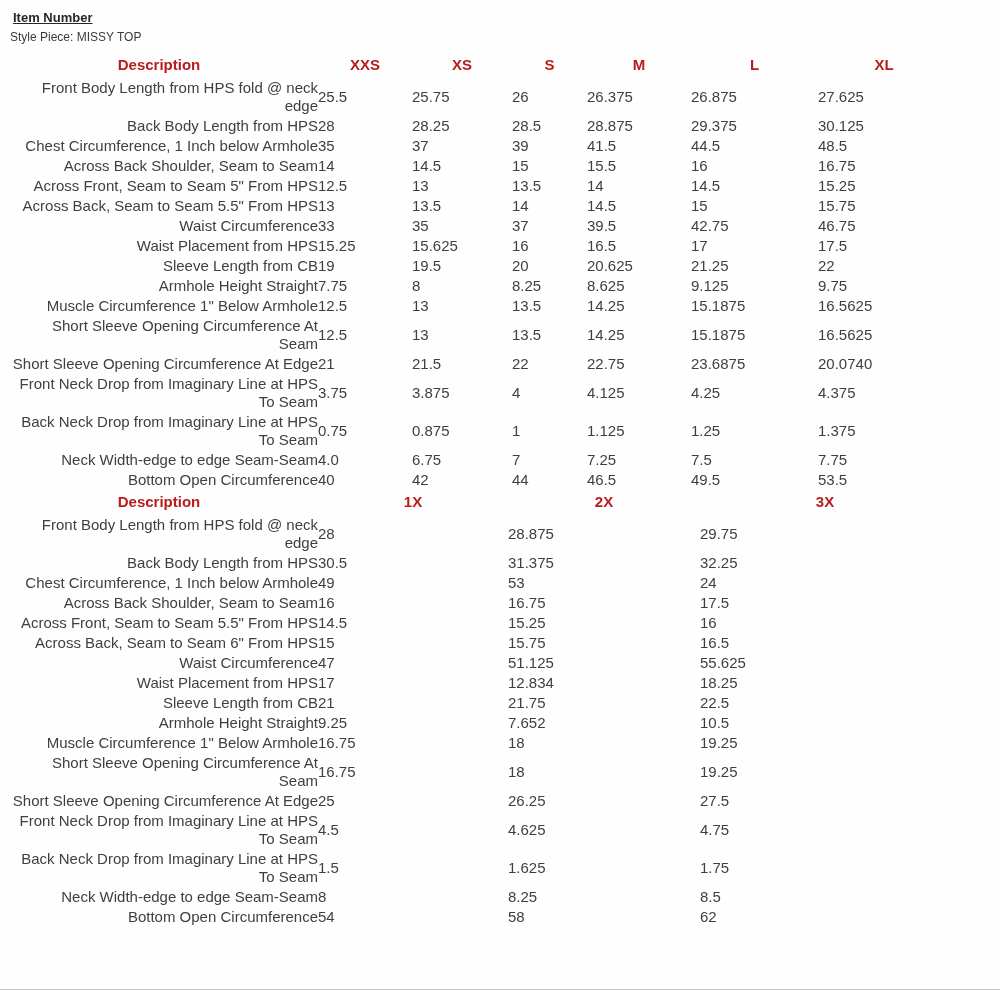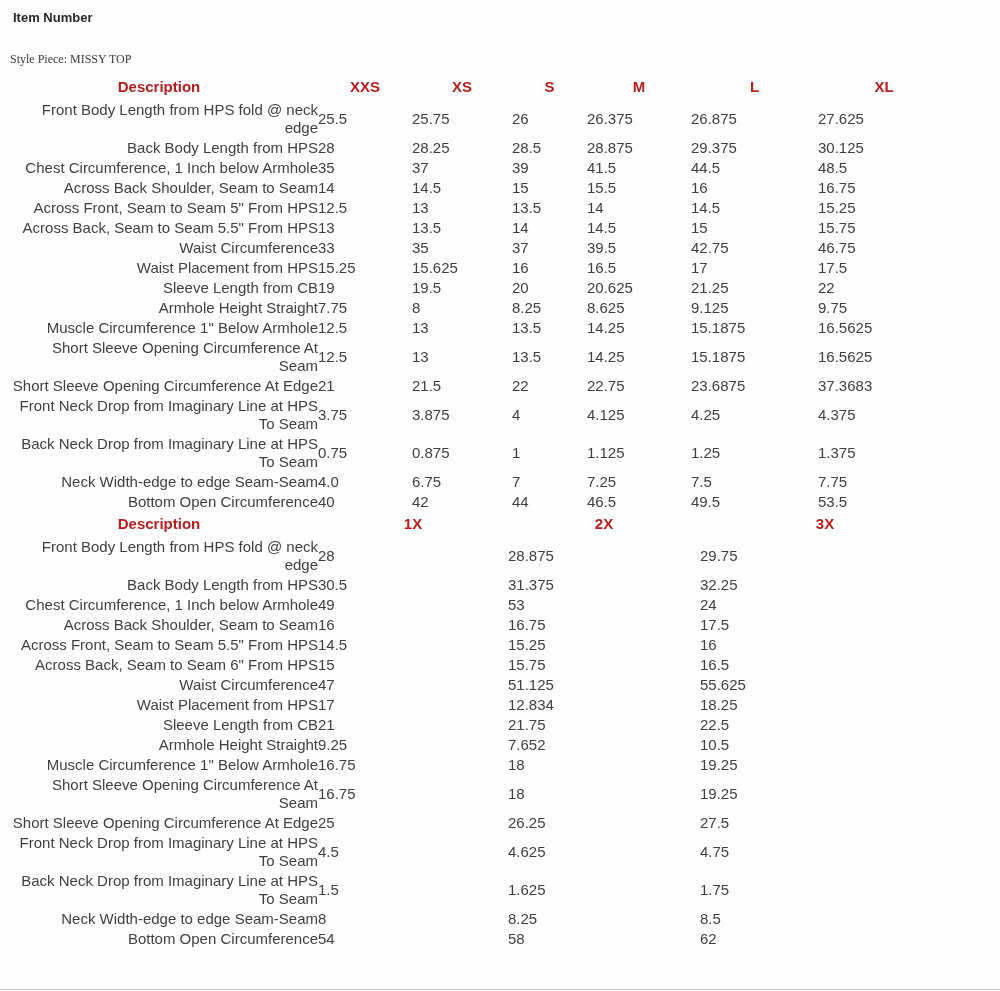--- a/index.html
+++ b/index.html
@@ -16,27 +16,27 @@
     background: #fefefe;
     overflow: hidden;
     padding-top: 10px;
   }
   .doc-title {
     margin: 0 0 0 13px;
     font-size: 13px;
     font-weight: bold;
     color: #262626;
     line-height: 15px;
+    text-decoration: underline;
   }
   .style-piece {
-    margin: 27px 0 9px 10px;
+    margin: 5px 0 9px 10px;
     font-size: 12px;
     color: #3b3b3b;
     line-height: 14px;
-    font-family: Liberation Serif, serif;
   }
   table.spec-table {
     width: 950px;
     border-collapse: collapse;
     table-layout: fixed;
   }
   table.spec-table th {
     font-size: 15px;
     font-weight: bold;
     color: #b91c1c;
@@ -206,21 +206,21 @@
             <td class="val">15.1875</td>
             <td class="val">16.5625</td>
           </tr>
           <tr>
             <td class="desc">Short Sleeve Opening Circumference At Edge</td>
             <td class="val">21</td>
             <td class="val">21.5</td>
             <td class="val">22</td>
             <td class="val">22.75</td>
             <td class="val">23.6875</td>
-            <td class="val">37.3683</td>
+            <td class="val">20.0740</td>
           </tr>
           <tr>
             <td class="desc">Front Neck Drop from Imaginary Line at HPS To Seam</td>
             <td class="val">3.75</td>
             <td class="val">3.875</td>
             <td class="val">4</td>
             <td class="val">4.125</td>
             <td class="val">4.25</td>
             <td class="val">4.375</td>
           </tr>

